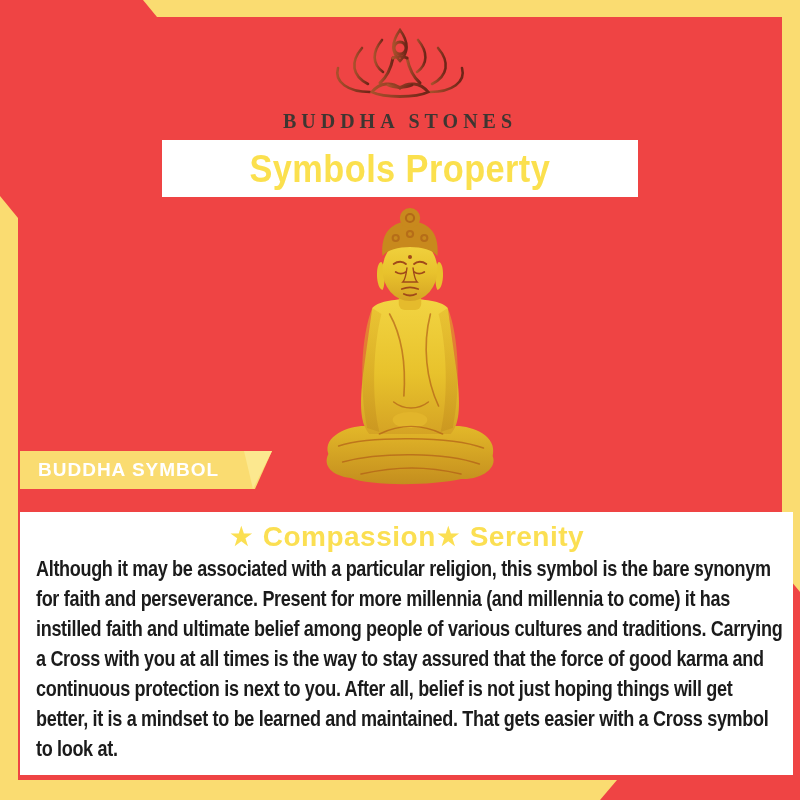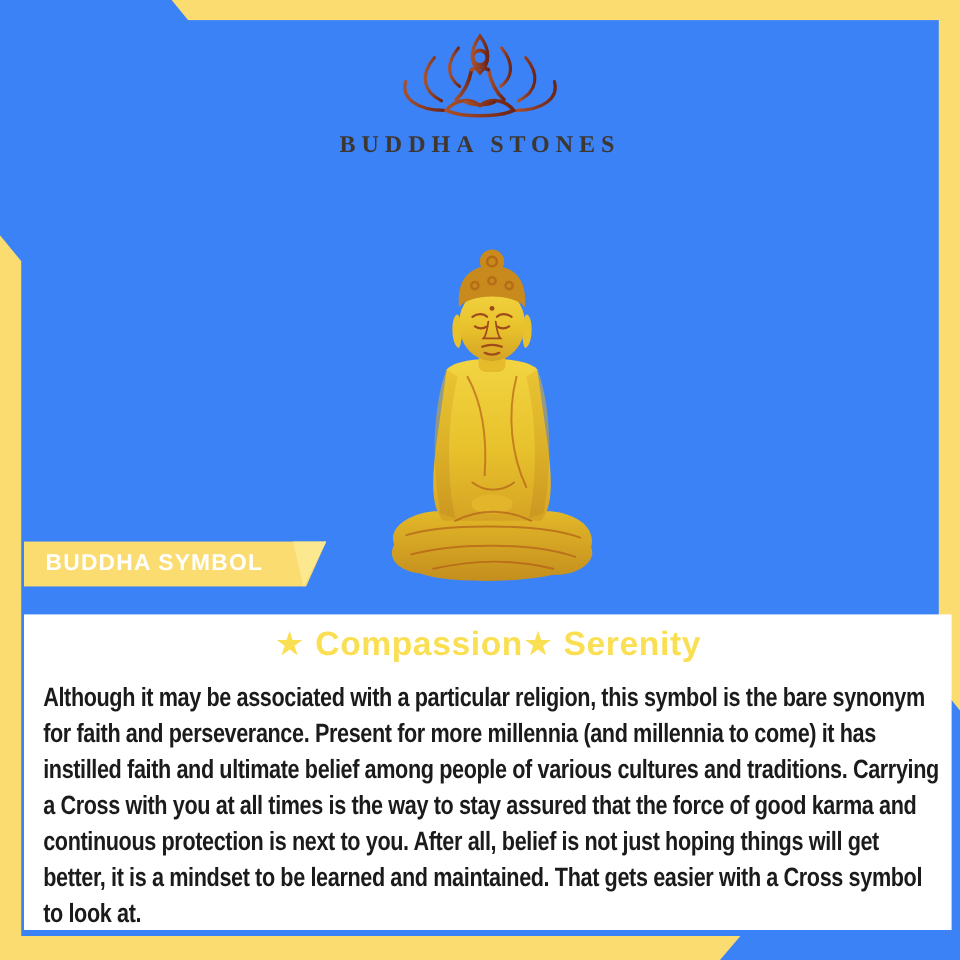--- a/index.html
+++ b/index.html
@@ -1,17 +1,17 @@
 <!DOCTYPE html>
 <html><head>
 <meta charset="utf-8">
 <style>
   html,body{margin:0;padding:0;}
   body{font-family:"Liberation Sans","DejaVu Sans",sans-serif;}
-  .stage{position:relative;width:800px;height:800px;background:#3b82f6;overflow:hidden;}
+  .stage{position:relative;width:800px;height:800px;background:#ef4444;overflow:hidden;}
 
   
   .frame{position:absolute;background:#FADC71;}
   .frame-top{left:0;top:0;width:800px;height:17px;
     clip-path:polygon(143px 0,100% 0,100% 100%,157px 100%);}
   .frame-right{left:782px;top:0;width:18px;height:592px;
     clip-path:polygon(0 0,100% 0,100% 592px,0 570px);}
   .frame-left{left:0;top:196px;width:18px;height:604px;
     clip-path:polygon(0 0,100% 22px,100% 100%,0 100%);}
   .frame-bottom{left:0;top:780px;width:620px;height:20px;
@@ -38,21 +38,21 @@
     clip-path:polygon(0 0,252px 0,235px 38px,0 38px);}
   .ribbon .rb-fold{position:absolute;inset:0;background:#FCE88F;
     clip-path:polygon(224px 0,252px 0,233px 38px);}
   .ribbon .rb-label{position:absolute;left:18px;top:0;height:38px;display:flex;align-items:center;
     color:#FFFFFF;font-size:19px;font-weight:600;letter-spacing:1px;}
 
   
   .content{position:absolute;left:20px;top:512px;width:773px;height:263px;background:#FFFFFF;}
   .props{margin:8px 0 0 0;text-align:center;font-size:28px;font-weight:700;color:#FBDF52;
     letter-spacing:0.5px;height:34px;line-height:34px;}
-  .desc-wrap{margin-top:12px;padding-left:16px;}
+  .desc-wrap{margin-top:0;padding-left:16px;}
   .desc{width:915px;transform:scaleX(0.82);transform-origin:0 0;
     font-size:22px;font-weight:700;line-height:30px;letter-spacing:-0.4px;color:#1B1B1B;margin:0;}
 </style>
 </head>
 <body>
 
 <div class="stage">
 
   <div class="frame frame-top"></div>
   <div class="frame frame-right"></div>
@@ -90,20 +90,23 @@
 
         <path d="M50,66 C58,56 70,56 78,62 C86,56 98,56 106,66 C94,72 62,72 50,66 Z"></path>
 
         <path d="M66,59 C72,62 84,62 90,59"></path>
       </g>
     </svg>
   </div>
 
   <div class="brand">BUDDHA STONES</div>
 
+  <div class="banner">
+    <span class="title-text">Symbols Property</span>
+  </div>
 
   <div class="buddha">
     <svg width="204" height="300" viewBox="0 0 200 300" preserveAspectRatio="none">
       <defs>
         <linearGradient id="gold" x1="0" y1="0" x2="0" y2="1">
           <stop offset="0" stop-color="#F2D442"></stop>
           <stop offset="0.55" stop-color="#E8C22C"></stop>
           <stop offset="1" stop-color="#D5A324"></stop>
         </linearGradient>
         <linearGradient id="goldDark" x1="0" y1="0" x2="0" y2="1">

